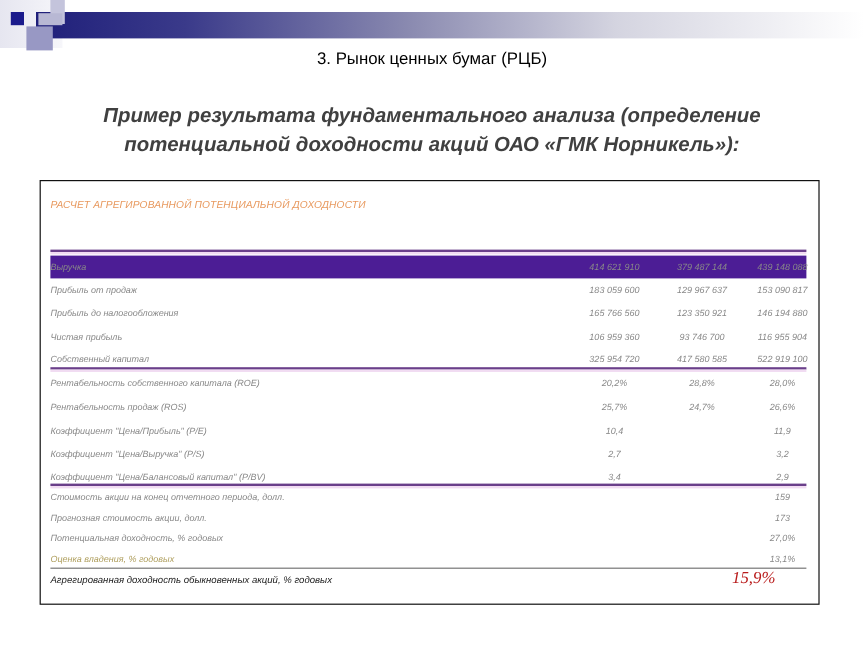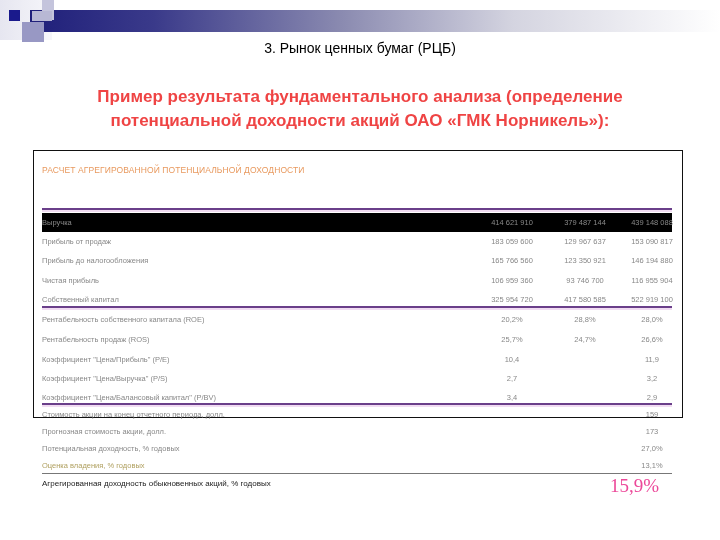--- a/index.html
+++ b/index.html
@@ -20,57 +20,57 @@
   .deco-sq.s3 { left: 9px; top: 10px; width: 11px; height: 11px; background: #1a1a8c; }
   .deco-sq.s4 { left: 22px; top: 22px; width: 22px; height: 20px; background: #9898c4; }
   .deco-sq.s5 { left: 32px; top: 11px; width: 20px; height: 10px; background: #b8b8d4; }
 
   .section-title {
     position: absolute; left: 0; right: 0; top: 40px; text-align: center;
     font-size: 14px; color: #000;
   }
   .subtitle {
     position: absolute; left: 40px; right: 40px; top: 85px; text-align: center;
-    font-size: 17px; font-weight: bold; line-height: 24px; color: #ef4444;
+    font-size: 17px; font-style: italic; font-weight: bold; line-height: 24px; color: #404040;
   }
 
   
   .frame {
-    position: absolute; left: 33px; top: 150px; width: 650px; height: 268px;
-    border: 1.5px solid #111; box-sizing: border-box; background: #fff;
+    position: absolute; left: 33px; top: 150px; width: 650px; height: 354px;
+    border: 1.5px solid #111; box-sizing: border-box; background: #fff; font-style: italic;
   }
   .frame-title {
     position: absolute; left: 8px; top: 14px; font-size: 8.5px; letter-spacing: 0.1px;
     color: #e8995e; text-transform: uppercase;
   }
   .hdr {
     position: absolute; left: 8px; right: 10px; top: 40px; height: 18px;
     font-size: 8px; color: #222;
   }
   .hdr .lbl { position: absolute; left: 0; top: 4px; }
   .hdr .col { position: absolute; top: 4px; width: 70px; text-align: center; }
   .rule-purple { position: absolute; left: 8px; right: 10px; height: 2px; background: #6a3f8a; }
   .rule-purple::after { content: ""; position: absolute; left: 0; right: 0; top: 2px; height: 2px; background: #f1dcf2; }
   .rule-gray { position: absolute; left: 8px; right: 10px; height: 1px; background: #777; }
 
   .row {
     position: absolute; left: 8px; right: 10px; height: 19px;
     font-size: 7.5px; color: #888;
   }
-  .row.tint { background: #000000; }
+  .row.tint { background: #4c1d95; }
   .row .lbl { position: absolute; left: 0; top: 5px; white-space: nowrap; }
   .row .lbl.olive { color: #b0a060; }
   .row .v { position: absolute; top: 5px; width: 70px; text-align: center; white-space: nowrap; }
   .c1 { left: 435px; } .c2 { left: 508px; } .c3 { left: 575px; }
 
   .total {
     position: absolute; left: 8px; right: 10px; top: 324px; height: 20px;
   }
   .total .lbl { position: absolute; left: 0; top: 4px; font-size: 8px; color: #222; }
-  .total .v { position: absolute; left: 568px; top: 0; font-size: 19px; color: #ec4899;
+  .total .v { position: absolute; left: 568px; top: 0; font-size: 14px; color: #b91c1c;
     font-family: "Liberation Serif", serif; }
 
   .page-num {
     position: absolute; right: 30px; top: 510px; font-size: 12px; font-weight: bold; color: #000; margin-top: 36px;
   }
 </style>
 </head>
 <body>
 
 <div>

